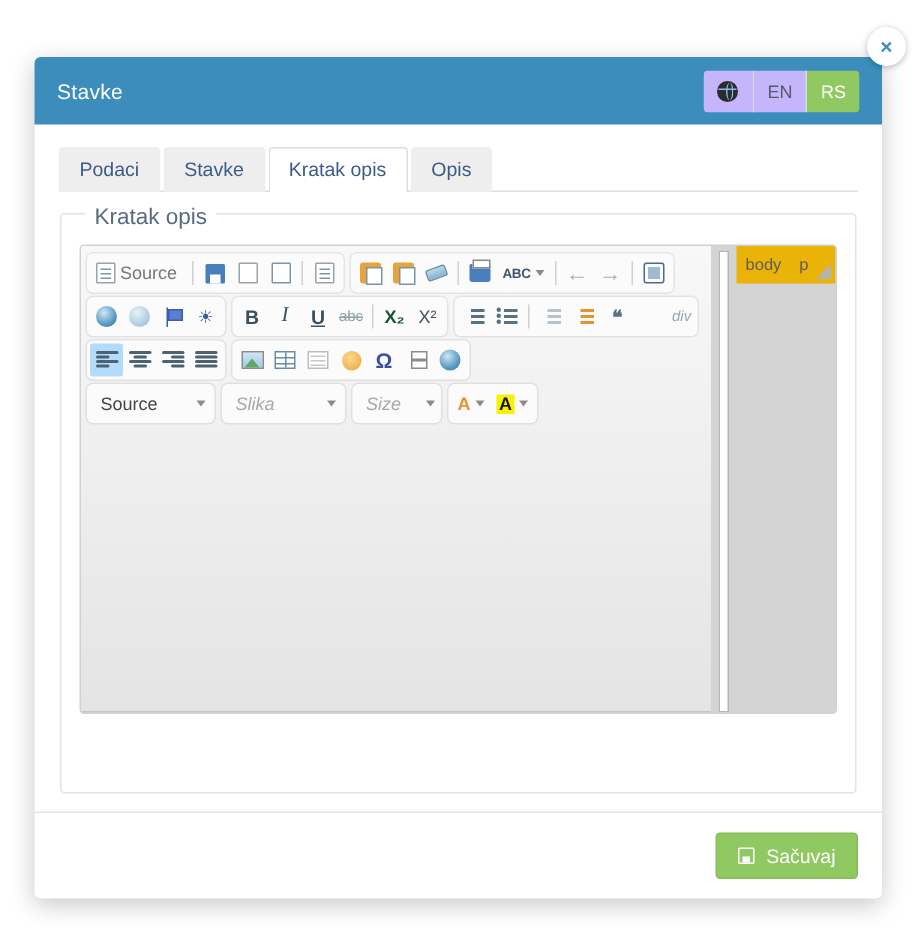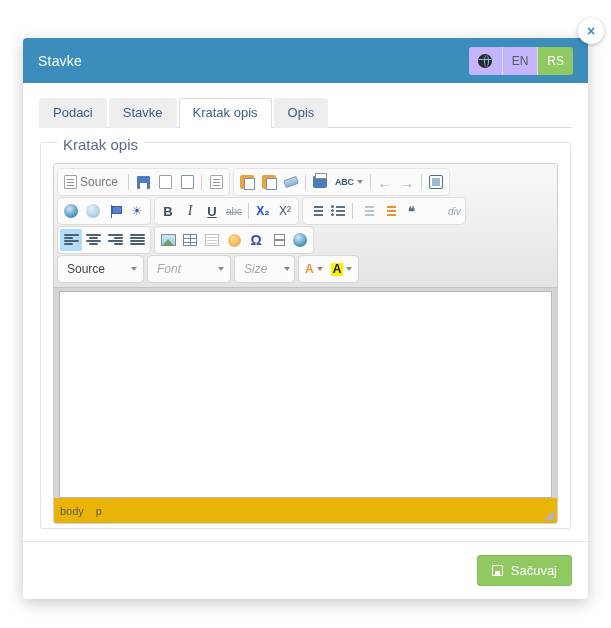--- a/index.html
+++ b/index.html
@@ -172,23 +172,22 @@
     background: #ffffff;
     display: inline-block;
   }
 
   
   .cke {
     border: 1px solid #d1d1d1;
     border-radius: 3px;
     background: #d4d4d4;
     margin-top: -4px;
-    height: 361px;
-    display: flex;
-    flex-direction: column;
+    height: 313px;
+    display: flex;
     overflow: hidden;
   }
   .cke-top {
     background: linear-gradient(#f8f8f8, #e4e4e4);
     padding: 5px 4px 4px 4px;
     border-bottom: 1px solid #c4c4c4;
     flex: 0 0 auto;
   }
   .cke-row {
     display: flex;
@@ -610,21 +609,21 @@
                     <i style="font-family:'Liberation Serif',serif;font-size:14px;color:#3d5060">I</i>
                   </div>
                 <div class="tb-btn">
                     <u style="font-size:13px;color:#3d5060;font-weight:bold">U</u>
                   </div>
                 <div class="tb-btn">
                     <s style="font-size:10px;color:#8fa0ad">abc</s>
                   </div>
                 <div class="tb-sep"></div>
                 <div class="tb-btn">
-                    <span style="font-size:12px;font-weight:bold;color:#1d4ed8">X₂</span>
+                    <span style="font-size:12px;font-weight:bold;color:#14532d">X₂</span>
                   </div>
                 <div class="tb-btn">
                     <span style="font-size:12px;font-weight:normal;color:#3d5060">X²</span>
                   </div>
               </div>
 
               <div class="tb-group">
                 <div class="tb-btn">
                   <span class="listico">
                     <i style="top:1px"></i>
@@ -727,21 +726,21 @@
               </div>
             </div>
 
             <div class="cke-row">
               <div class="tb-combo" style="width:85px">
                 <span class="ctext">Source</span>
                 <span class="sp"></span>
                 <span class="tb-caret"></span>
               </div>
               <div class="tb-combo dim" style="width:82px">
-                <span class="ctext">Font</span>
+                <span class="ctext">Slika</span>
                 <span class="sp"></span>
                 <span class="tb-caret"></span>
               </div>
               <div class="tb-combo dim" style="width:59px">
                 <span class="ctext">Size</span>
                 <span class="sp"></span>
                 <span class="tb-caret"></span>
               </div>
               <div class="tb-group">
                 <div class="tb-btn wide">

